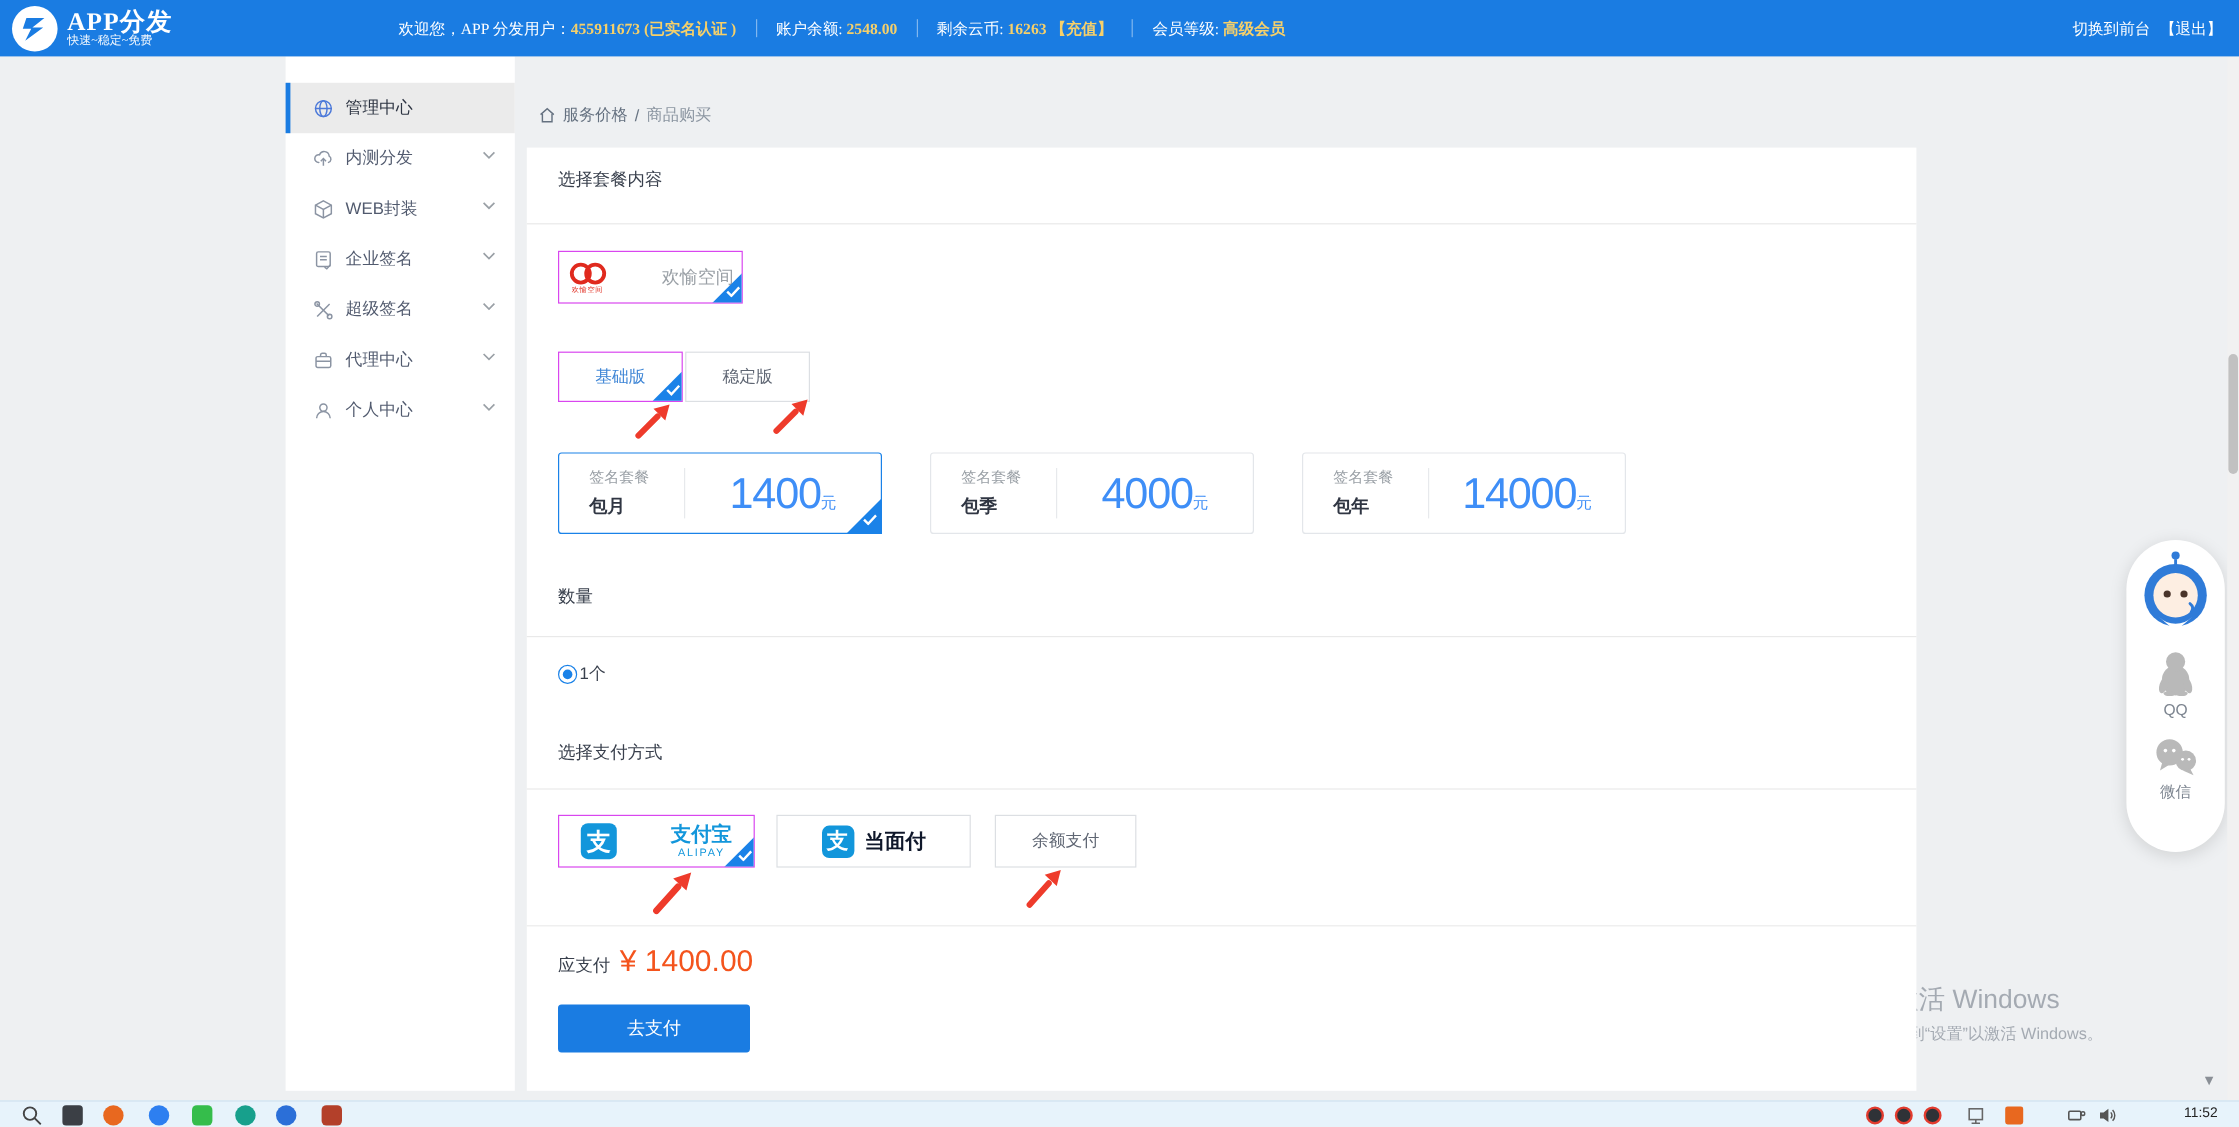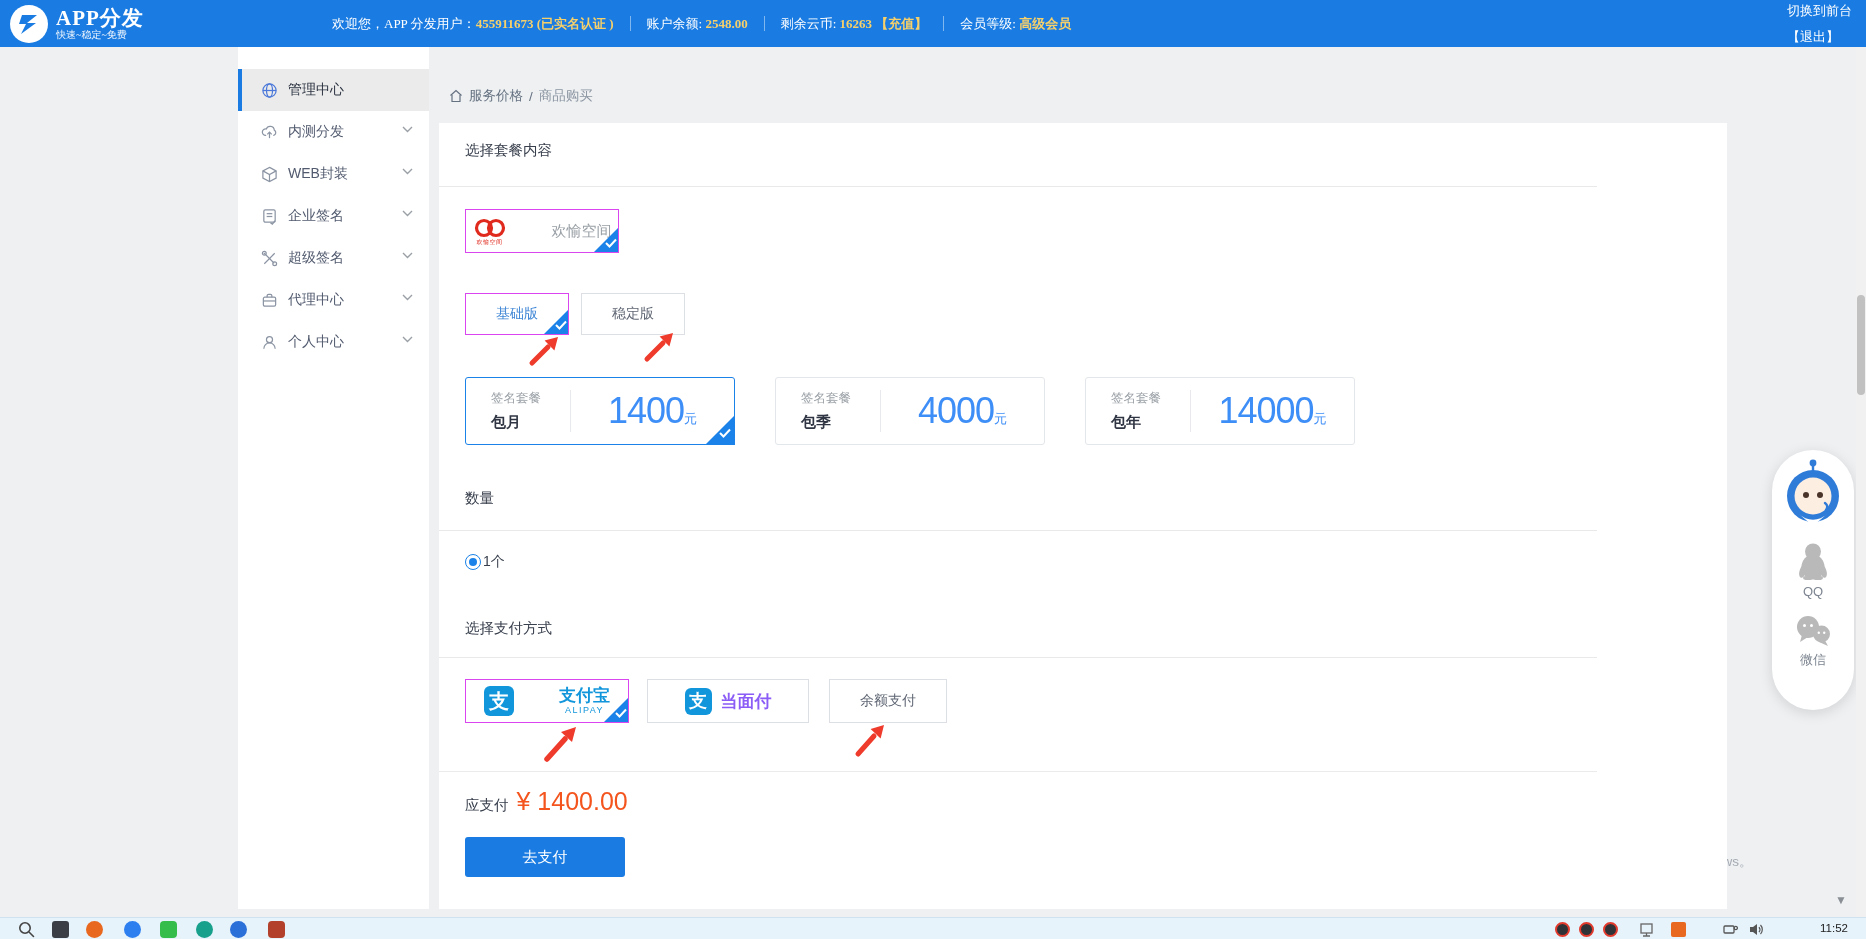--- a/index.html
+++ b/index.html
@@ -10,40 +10,40 @@
   .topbar { position:absolute; left:0; top:0; width:1866px; height:47px;
     background:#1a7ce2; display:flex; align-items:center; color:#fff; z-index:30;font-family:Liberation Serif, serif; }
   .logo-wrap { display:flex; align-items:center; padding-left:10px; width:240px; }
   .logo-badge { width:38px; height:38px; border-radius:50%; background:#fff;
     display:flex; align-items:center; justify-content:center; margin-right:8px; }
   .logo-txt .t1 { font-size:21px; font-weight:bold; line-height:22px; letter-spacing:1px; }
   .logo-txt .t2 { font-size:10px; line-height:12px; opacity:.95; }
   .tb-group { display:flex; align-items:center; font-size:13px; white-space:nowrap; }
   .tb-sep { width:1px; height:15px; background:rgba(255,255,255,.45); margin:0 16px; }
   .gold { color:#f6d06a; font-weight:bold; }
-  .tb-right { margin-left:auto; padding-right:14px; font-size:13px; display:flex; gap:8px;flex-direction:column; }
+  .tb-right { margin-left:auto; padding-right:14px; font-size:13px; display:flex; gap:8px; }
   .welcome { margin-left:92px; }
 
   
   .sidebar { position:absolute; left:238px; top:47px; width:191px; height:862px;
     background:#fff; padding-top:22px; z-index:5; }
   .side-item { position:relative; height:42px; display:flex; align-items:center;
     padding-left:23px; font-size:14px; color:#515a6e; cursor:pointer; }
   .side-item .s-icon { width:17px; height:17px; margin-right:10px; flex:0 0 17px; }
   .side-item .chev { position:absolute; right:16px; top:15px; }
   .side-item.active { background:#ebebeb; border-left:4px solid #1a7ce2;
     padding-left:19px; color:#2d3442; }
 
   
   .breadcrumb { position:absolute; left:449px; top:87px; display:flex; align-items:center;
     gap:6px; font-size:13.5px; color:#657180; z-index:6; }
   .breadcrumb .crumb-cur { color:#8b95a1; }
 
   
-  .card { position:absolute; left:439px; top:123px; width:1288px; height:786px;
+  .card { position:absolute; left:439px; top:123px; width:1158px; height:786px;
     background:#fff; z-index:4; }
   .sec-head { position:absolute; left:0; width:1158px; border-bottom:1px solid #e9e9e9;
     font-size:14.5px; color:#39404d; padding-left:26px; }
   .h-pkg { top:0; height:64px; line-height:54px; }
   .h-qty { top:352px; height:56px; line-height:46px; }
   .h-pay { top:482px; height:53px; line-height:46px; }
 
   .opt-box { position:absolute; background:#fff; border:1px solid #dcdfe3;
     display:flex; align-items:center; justify-content:center; cursor:pointer; overflow:hidden; }
   .opt-box.sel { border:1px solid #d946ef;gap:45px; }
@@ -51,21 +51,21 @@
     border-left:26px solid transparent; border-bottom:26px solid #1a82e8; }
   .corner svg { position:absolute; left:-14px; top:11px; }
 
   .app-option { left:26px; top:86px; width:154px; height:44px; gap:10px; }
   .applogo { display:flex; flex-direction:column; align-items:center; line-height:1; }
   .applogo .mini { font-size:6px; color:#e02a1e; margin-top:1px; letter-spacing:.5px; }
   .app-name { font-size:15px; color:#9aa0a6; }
 
   .ver-btn { top:170px; width:104px; height:42px; font-size:14px; color:#5f6673; }
   .ver-basic { left:26px; color:#3f86d6; }
-  .ver-stable { left:142px; }
+  .ver-stable { left:132px; }
 
   .plan { position:absolute; top:254px; width:270px; height:68px; background:#fff;
     border:1px solid #e3e6ea; border-radius:3px; display:flex; align-items:center; cursor:pointer; }
   .plan.sel { border-color:#1a82e8; }
   .plan .left { width:104px; padding-left:25px; }
   .plan .p-type { font-size:12.5px; color:#9aa0a6; margin-bottom:6px; }
   .plan .p-period { font-size:15px; color:#2f3542; font-weight:bold; }
   .plan .vdiv { width:1px; height:42px; background:#e7e9ec; }
   .plan .right { flex:1; text-align:center; color:#3e8ef7; }
   .plan .p-price { font-size:36px; letter-spacing:-1px; }
@@ -83,21 +83,21 @@
   .pay-opt { top:556px; height:44px; }
   .pay-alipay { left:26px; width:164px; gap:8px; }
   .pay-f2f   { left:208px; width:162px; gap:9px; }
   .pay-balance { left:390px; width:118px; font-size:14px; color:#5f6673; }
   .ali-mark { width:30px; height:30px; background:#1296db; border-radius:6px; color:#fff;
     font-size:20px; font-weight:bold; display:flex; align-items:center; justify-content:center; }
   .ali-mark.sm { width:27px; height:27px; font-size:18px; }
   .ali-txt { color:#1296db; text-align:center; line-height:1; }
   .ali-txt .cn { font-size:17px; font-weight:bold; }
   .ali-txt .en { font-size:9px; letter-spacing:1.5px; margin-top:2px; }
-  .f2f-txt { font-size:17px; font-weight:bold; color:#8b5cf6; }
+  .f2f-txt { font-size:17px; font-weight:bold; color:#0f172a; }
 
   .bottom-div { position:absolute; left:0; top:648px; width:1158px; border-top:1px solid #ebebeb; }
   .due-row { position:absolute; left:26px; top:664px; display:flex; align-items:baseline; gap:8px; }
   .due-label { font-size:14.5px; color:#39404d; }
   .due-amount { font-size:25px; color:#f4541d; }
   .pay-btn { position:absolute; left:26px; top:714px; width:160px; height:40px;
     background:#1a7ce2; color:#fff; border:none; font-size:15px; border-radius:3px;
     cursor:pointer; font-family:"Liberation Sans", sans-serif; }
 
   .red-arrow { position:absolute; z-index:8; }

